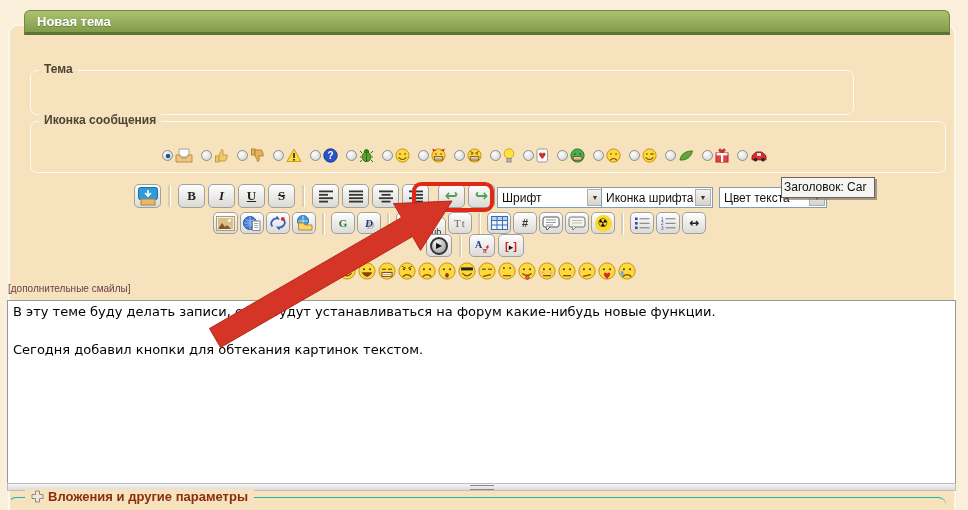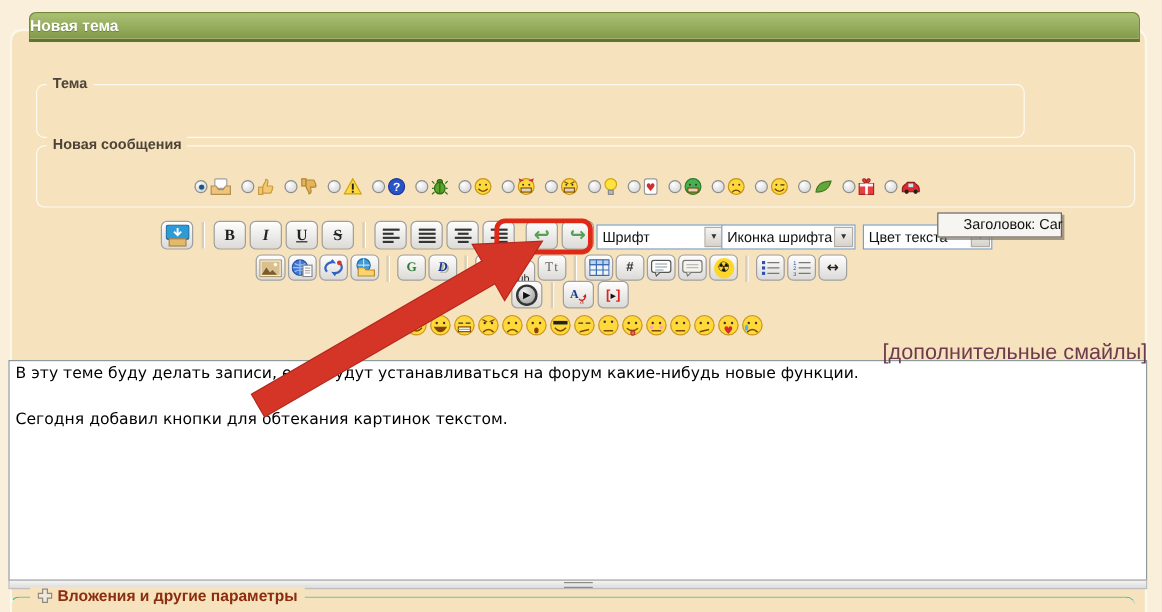--- a/index.html
+++ b/index.html
@@ -2,21 +2,21 @@
 <html><head>
 <meta charset="utf-8">
 <style>
   html,body{margin:0;padding:0}
   body{width:968px;height:510px;background:#f9efda;position:relative;overflow:hidden;
        font-family:"Liberation Sans",sans-serif;-webkit-font-smoothing:antialiased}
   .panel{position:absolute;left:8px;top:24px;width:948px;height:486px;box-sizing:border-box;
          background:#f6e2bd;border:2px solid #fdf7ea;border-bottom:none;border-radius:10px 10px 0 0}
   .titlebar{position:absolute;left:24px;top:10px;width:926px;height:25px;box-sizing:border-box;
             background:linear-gradient(#abc073,#829c4a);border:1px solid #72893c;border-bottom:3px solid #5c7530;
-            border-radius:6px 6px 0 0;color:#fff;font-weight:bold;font-size:13px;line-height:22px;padding-left:0;
+            border-radius:6px 6px 0 0;color:#fff;font-weight:bold;font-size:13px;line-height:22px;padding-left:12px;
             text-shadow:0 1px 0 rgba(0,0,0,.25)}
   .fs{position:absolute;border:1px solid #fefaf0;border-radius:7px;box-sizing:border-box}
   .fs-topic{left:30px;top:70px;width:824px;height:45px}
   .fs-icons{left:30px;top:121px;width:916px;height:52px}
   .legend{position:absolute;top:-9px;left:8px;background:#f6e2bd;padding:0 5px;
           font-size:12px;font-weight:bold;color:#4c4437;white-space:nowrap}
   .topic-input{position:absolute;left:167px;top:16px;width:565px;height:19px;box-sizing:border-box;
                border:1px solid #979797;font:12px "DejaVu Sans",sans-serif;padding:1px 4px;background:#fff}
   .iconrow{position:absolute;left:131px;top:26px;display:flex;align-items:center}
   .opt{display:flex;align-items:center;margin-right:8px}
@@ -61,26 +61,26 @@
   .fsel{position:absolute;height:21px;box-sizing:border-box;background:#fff;border:1px solid #7f9db9;
         display:flex;align-items:center;justify-content:space-between;font-size:12px;color:#111;padding-left:4px;cursor:pointer}
   .fsel .arr{width:16px;height:17px;box-sizing:border-box;margin-right:1px;font-size:7px;color:#333;
         background:linear-gradient(#f5f4f2,#d6d2cb);border:1px solid #b3aca2;
         display:flex;align-items:center;justify-content:center}
   .fsel-font{left:497px;top:187px;width:108px}
   .fsel-size{left:601px;top:187px;width:112px}
   .fsel-color{left:719px;top:187px;width:108px}
   .redbox{position:absolute;left:412px;top:182px;width:82px;height:30px;box-sizing:border-box;
         border:4px solid #e02817;border-radius:9px;pointer-events:none;z-index:24}
-  .tooltip{position:absolute;left:781px;top:177px;width:104px;height:21px;box-sizing:border-box;z-index:30;
+  .tooltip{position:absolute;left:781px;top:177px;width:94px;height:21px;box-sizing:border-box;z-index:30;
         background:#f7f5f1;border:1px solid #69655e;box-shadow:2px 2px 0 rgba(110,104,92,.6);
-        font-size:12px;line-height:19px;padding-left:21px;color:#111;white-space:nowrap}
+        font-size:12px;line-height:19px;padding-left:2px;color:#111;white-space:nowrap}
   .smrow{position:absolute;left:318px;top:262px;display:flex;gap:2px;z-index:5}
   .smiley{display:flex}
-  .smmore{position:absolute;left:8px;top:283px;width:948px;text-align:right;font-size:18px;
+  .smmore{position:absolute;left:8px;top:283px;width:948px;text-align:left;font-size:10px;
         color:#6e3a4e;text-decoration:none;z-index:5}
   .composer{position:absolute;left:7px;top:300px;width:949px;height:184px;box-sizing:border-box;resize:none;
         border:1px solid #8f9a9b;background:#fff;font:13px "DejaVu Sans",sans-serif;line-height:1.45;
         padding:2px 5px;outline:none}
   .resizebar{position:absolute;left:7px;top:483px;width:949px;height:8px;box-sizing:border-box;cursor:ns-resize;
         background:linear-gradient(#f4f4f4,#dcdcdc);border:1px solid #bdbdbd}
   .grip{position:absolute;left:50%;top:1px;width:24px;height:3px;transform:translateX(-50%);
         border-top:1px solid #8a8a8a;border-bottom:1px solid #8a8a8a}
   .fs-attach{left:8px;top:497px;width:938px;height:28px;border-bottom:none;border-left:1px solid #fefaf0;
         border-right:none;border-top:1px solid #14b8a6;border-radius:8px 8px 0 0}
@@ -96,21 +96,21 @@
 
 <div class="titlebar">
   <span>Новая тема</span>
 </div>
 
 <div class="fs fs-topic">
   <span class="legend">Тема</span>
 </div>
 
 <div class="fs fs-icons">
-  <span class="legend">Новая сообщения</span>
+  <span class="legend">Иконка сообщения</span>
   <div class="iconrow">
       <span class="opt">
         <span class="radio sel"></span>
         <span class="micon">
           <svg width="18" height="15">
             <rect x="4" y="1" width="10" height="8" rx="1" fill="#fdfdfd" stroke="#a0a0a0"></rect>
             <path d="M1 7h4l2 3h4l2-3h4v7H1z" fill="#eec47e" stroke="#b3914e"></path>
           </svg>
         </span>
       </span>

